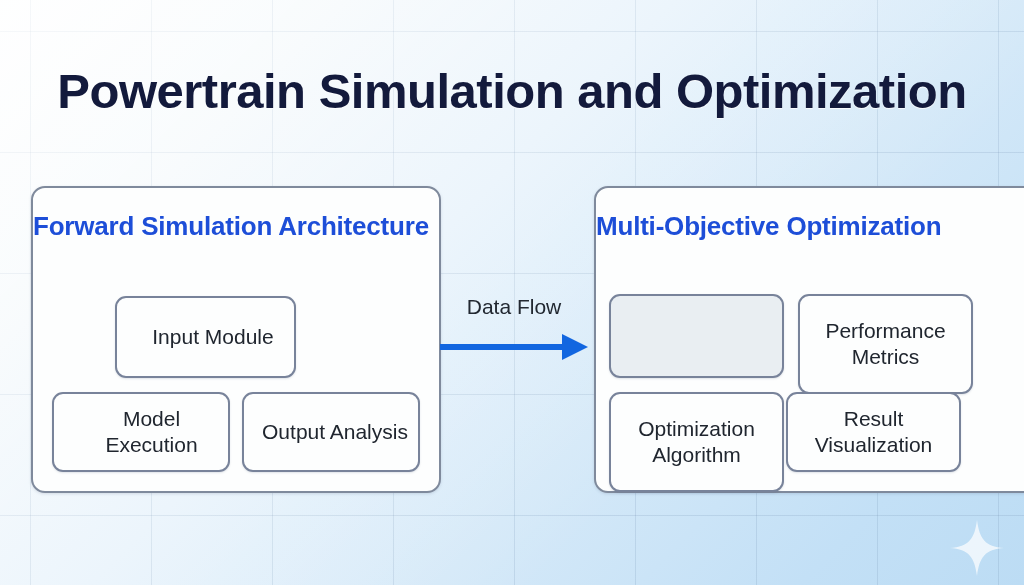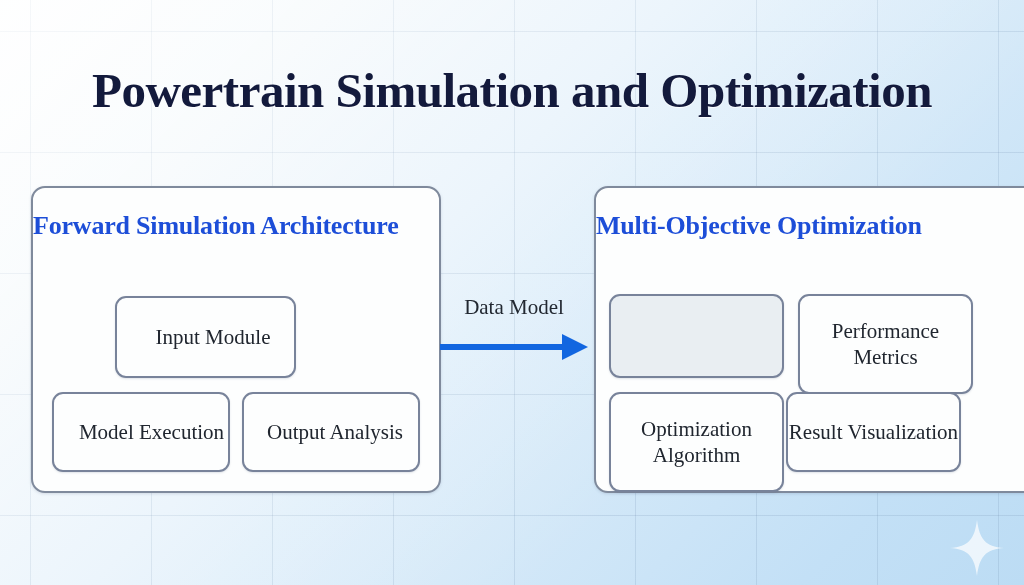--- a/index.html
+++ b/index.html
@@ -5,21 +5,21 @@
   html, body {
     margin: 0;
     padding: 0;
     background: #ffffff;
   }
   #slide {
     position: relative;
     width: 1024px;
     height: 585px;
     overflow: hidden;
-    font-family: Liberation Serif, serif;
+    font-family: Liberation Sans, sans-serif;
     background:
       linear-gradient(135deg,
         #fdfefe 0%,
         #f4f9fc 18%,
         #e6f2fb 42%,
         #d3e8f8 66%,
         #c3e0f6 86%,
         #bcdcf4 100%);
   }
   
@@ -157,21 +157,21 @@
   </div>
 
   <div class="node" id="node-model">
     <span>Model Execution</span>
   </div>
 
   <div class="node" id="node-output">
     <span>Output Analysis</span>
   </div>
 
-  <div id="flow-label">Data Model</div>
+  <div id="flow-label">Data Flow</div>
 
   <svg id="flow-arrow" viewBox="0 0 152 34">
     <line x1="2" y1="17" x2="128" y2="17" stroke="#1266e0" stroke-width="6"></line>
     <polygon points="124,4 150,17 124,30" fill="#1266e0"></polygon>
   </svg>
 
   <div class="panel" id="panel-right">
     <div class="panel-title">Multi-Objective Optimization</div>
   </div>
 

